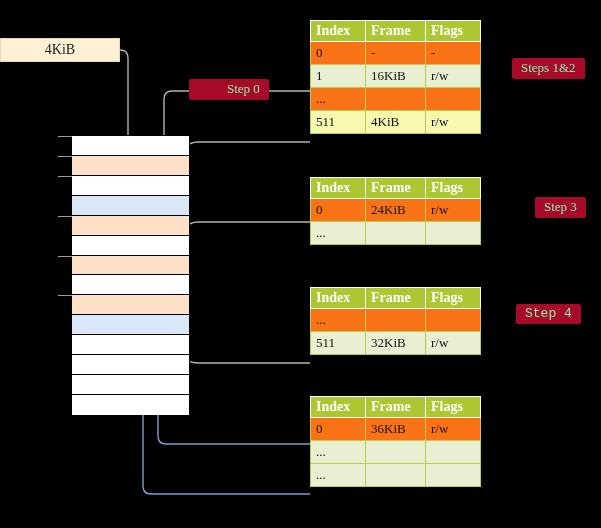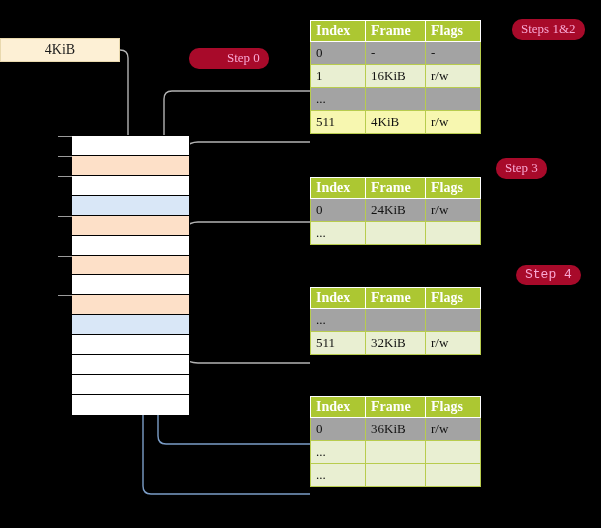--- a/index.html
+++ b/index.html
@@ -11,42 +11,42 @@
   
   svg.wires{position:absolute;left:0;top:0;width:601px;height:528px;}
 
   
   .srcbox{position:absolute;left:0;top:38px;width:120px;height:24px;
           background:#fdf0d5;border:1px solid #e9d9ae;
           display:flex;align-items:center;justify-content:center;
           font-size:14px;color:#1a1a1a;box-sizing:border-box;}
 
   
-  .badge{position:absolute;background:#a80a2a;color:#f9a8d4;font-size:13px;
-         padding:2px 9px 3px;border-radius:10px;white-space:nowrap;
-         box-shadow:0 1px 0 rgba(0,0,0,.4);}
-  .badge.b0{left:189px;top:48px;padding-left:38px;}
+  .badge{position:absolute;background:#a80a2a;color:#86efac;font-size:13px;
+         padding:2px 9px 3px;border-radius:2px;white-space:nowrap;
+         box-shadow:0 1px 0 rgba(0,0,0,.4);margin-top:39px;}
+  .badge.b0{left:189px;top:40px;padding-left:38px;}
   .badge.b12{left:512px;top:19px;}
-  .badge.b3{left:496px;top:158px;}
+  .badge.b3{left:535px;top:158px;}
   .badge.b4{left:516px;top:265px;font-family:Liberation Mono, monospace;}
 
   
   .memcol{position:absolute;left:71px;top:135px;width:119px;height:279px;
           border:1px solid #000;box-sizing:border-box;background:#fff;}
   .memrow{height:19.93px;border-bottom:1px solid #000;box-sizing:border-box;
           background:#fff;}
   .memrow:last-child{border-bottom:none;}
   .memrow.orange{background:#fde0c8;}
   .memrow.blue{background:#d9e7f7;}
   .tick{position:absolute;left:-14px;width:14px;height:0;
         border-top:1px solid #9b9b9b;}
 
   
   .ptable{position:absolute;width:170px;border-collapse:collapse;
-          border:1px solid #cfcfcf;background:#a3a3a3;
+          border:1px solid #cfcfcf;background:#f97316;
           font-size:13px;table-layout:fixed;}
   .ptable th{background:#acc732;color:#fff;font-weight:bold;text-align:left;
              padding:2px 5px;border:1px solid #fff;height:20px;
              box-sizing:border-box;font-size:14px;}
   .ptable td{border:1px solid #b8cc4e;padding:1px 5px;height:23px;
              box-sizing:border-box;color:#111;vertical-align:middle;}
   .ptable tr.alt td{background:#e9efd2;}
   .ptable tr.hl td{background:#f7f7b0;}
   .ptable col.c1{width:55px;}
   .ptable col.c2{width:60px;}

